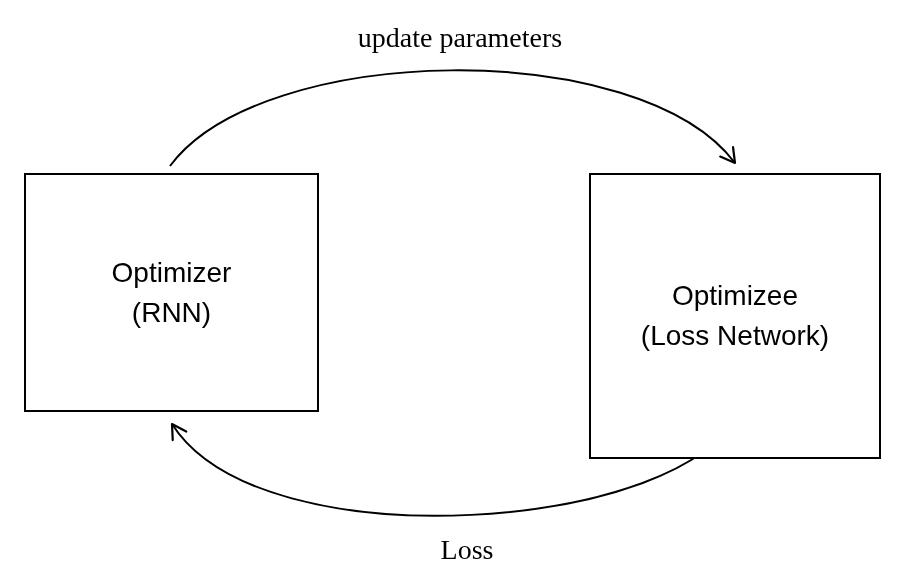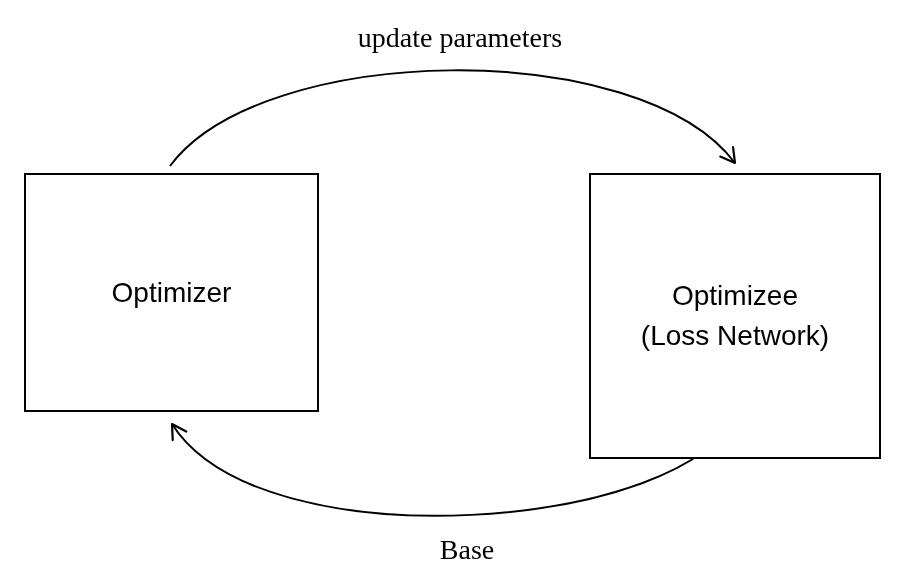--- a/index.html
+++ b/index.html
@@ -61,22 +61,23 @@
       </marker>
     </defs>
     <path d="M 170 166 C 262 42, 640 36, 735 163" fill="none" stroke="#000000" stroke-width="2" marker-end="url(#open-arrowhead)"></path>
     <path d="M 736 413 C 692 528, 262 566, 172 424" fill="none" stroke="#000000" stroke-width="2" marker-end="url(#open-arrowhead)"></path>
   </svg>
 
   <div class="edge-label top">update parameters</div>
 
   <div class="node-box left">
     <div>Optimizer</div>
+    <div>(RNN)</div>
   </div>
 
   <div class="node-box right">
     <div>Optimizee</div>
     <div>(Loss Network)</div>
   </div>
 
-  <div class="edge-label bottom">Base</div>
+  <div class="edge-label bottom">Loss</div>
 
 </div>
 
 </body></html>

